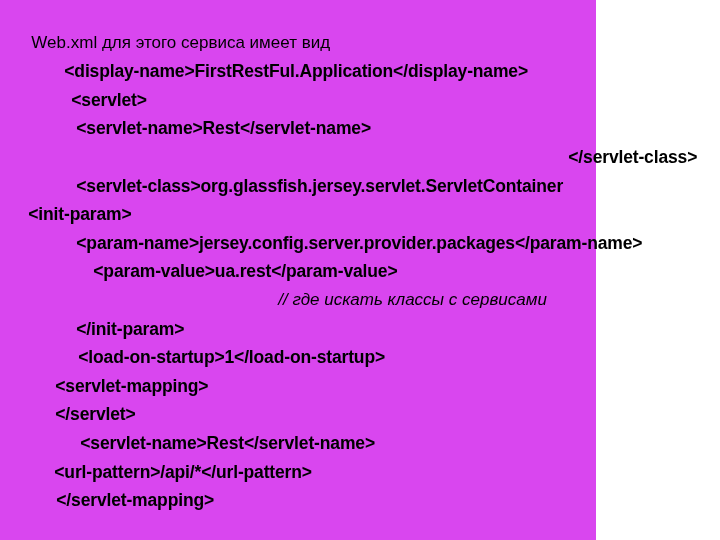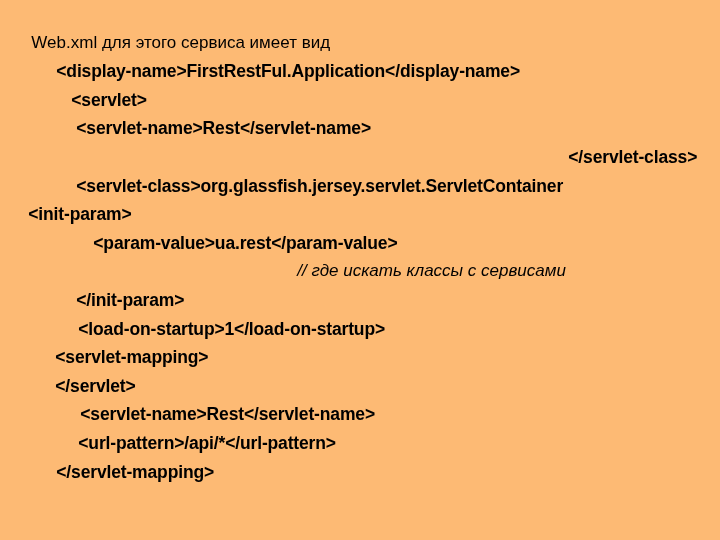--- a/index.html
+++ b/index.html
@@ -11,23 +11,23 @@
     width: 720px;
     height: 540px;
     overflow: hidden;
     font-family: "Liberation Sans", sans-serif;
     color: #000000;
     -webkit-font-smoothing: none;
   }
 
   #slide {
     position: relative;
-    width: 720px;
+    width: 596px;
     height: 540px;
-    background: #fdba74;
+    background: #d946ef;
   }
 
   .code-block {
     position: absolute;
     left: 0;
     top: 0;
     width: 720px;
   }
 
   .line {
@@ -50,42 +50,41 @@
   .line.code {
     font-weight: 700;
   }
 
   
   .line.comment {
     font-weight: 400;
     font-style: italic;
     font-size: 17px;
     letter-spacing: 0px;
-    margin-left: 19px;
   }
 
   .txt {
     display: inline-block;
     white-space: pre;
   }
 </style>
 </head>
 <body>
 
 <div id="slide">
 
   <div class="code-block">
 
     <div class="line intro" style="top:0px;">
       <span class="txt" style="margin-left:3px;">Web.xml для этого сервиса имеет вид</span>
     </div>
 
 
     <div class="line code">
-      <span class="txt" style="margin-left:28px;">&lt;display-name&gt;FirstRestFul.Application&lt;/display-name&gt;</span>
+      <span class="txt" style="margin-left:36px;">&lt;display-name&gt;FirstRestFul.Application&lt;/display-name&gt;</span>
     </div>
 
     <div class="line code">
       <span class="txt" style="margin-left:43px;">&lt;servlet&gt;</span>
     </div>
 
     <div class="line code">
       <span class="txt" style="margin-left:48px;">&lt;servlet-name&gt;Rest&lt;/servlet-name&gt;</span>
     </div>
 
@@ -94,20 +93,23 @@
     </div>
 
     <div class="line code">
       <span class="txt" style="margin-left:48px;">&lt;servlet-class&gt;org.glassfish.jersey.servlet.ServletContainer</span>
     </div>
 
     <div class="line code">
       <span class="txt" style="">&lt;init-param&gt;</span>
     </div>
 
+    <div class="line code">
+      <span class="txt" style="margin-left:48px;">&lt;param-name&gt;jersey.config.server.provider.packages&lt;/param-name&gt;</span>
+    </div>
 
     <div class="line code">
       <span class="txt" style="margin-left:65px;">&lt;param-value&gt;ua.rest&lt;/param-value&gt;</span>
     </div>
 
     <div class="line comment">
       <span class="txt" style="margin-left:250px;">// где искать классы с сервисами</span>
     </div>
 
     <div class="line code">
@@ -124,21 +126,21 @@
 
     <div class="line code">
       <span class="txt" style="margin-left:27px;">&lt;/servlet&gt;</span>
     </div>
 
     <div class="line code">
       <span class="txt" style="margin-left:52px;">&lt;servlet-name&gt;Rest&lt;/servlet-name&gt;</span>
     </div>
 
     <div class="line code">
-      <span class="txt" style="margin-left:50px;">&lt;url-pattern&gt;/api/*&lt;/url-pattern&gt;</span>
+      <span class="txt" style="margin-left:26px;">&lt;url-pattern&gt;/api/*&lt;/url-pattern&gt;</span>
     </div>
 
     <div class="line code">
       <span class="txt" style="margin-left:28px;">&lt;/servlet-mapping&gt;</span>
     </div>
 
     <div class="line code">
       
     </div>
 

